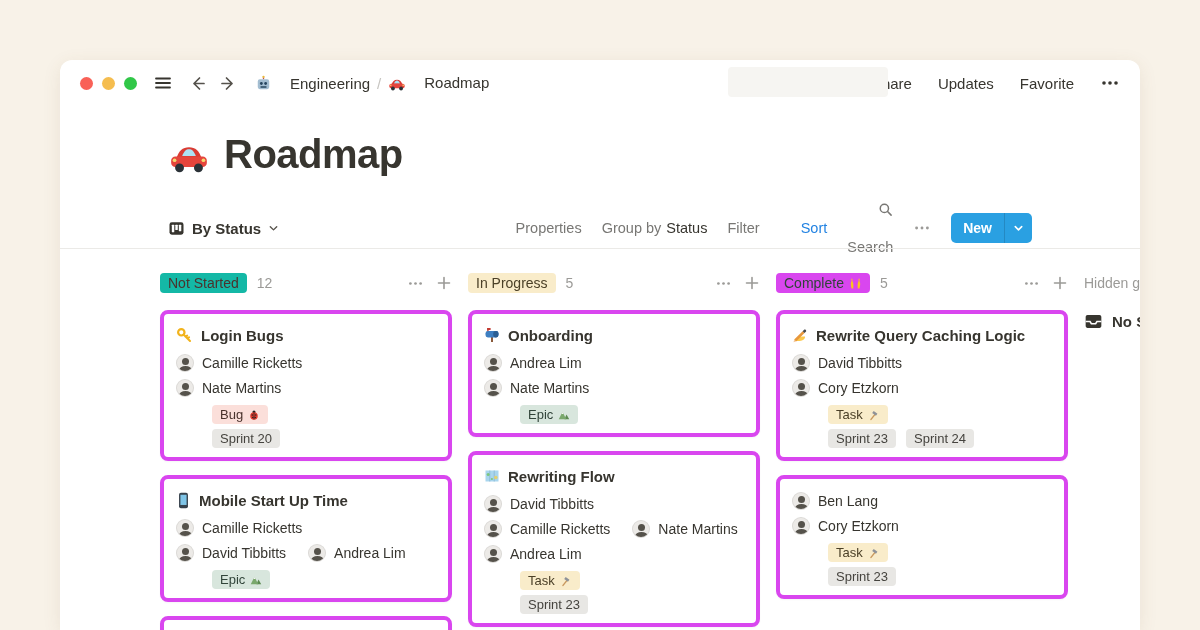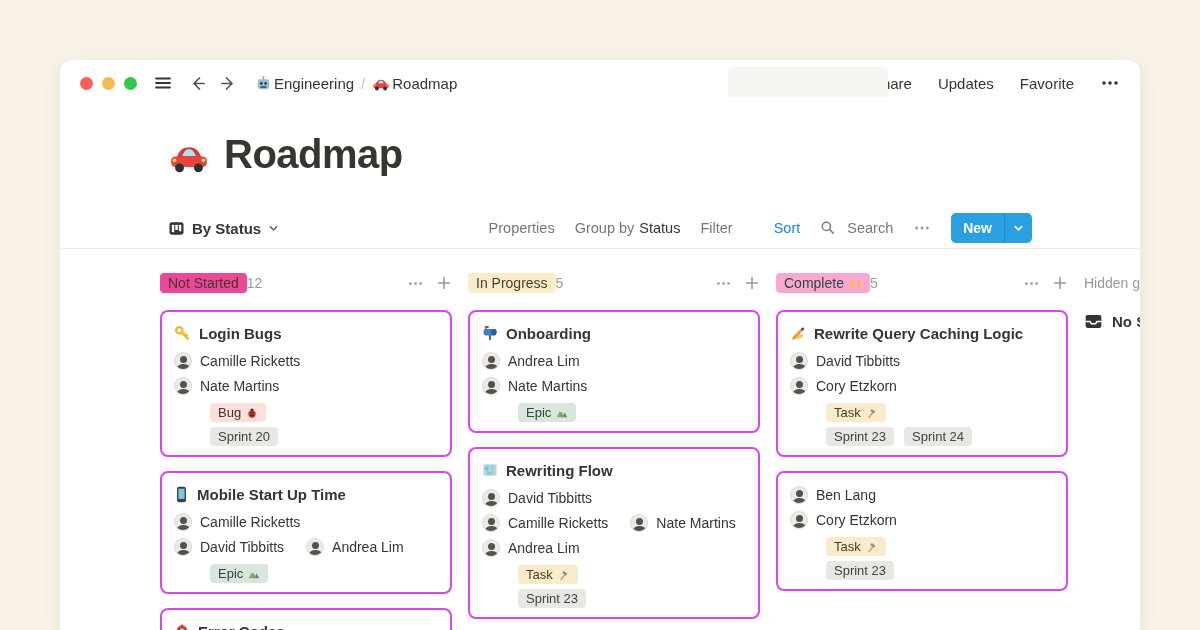--- a/index.html
+++ b/index.html
@@ -11,53 +11,53 @@
             box-shadow:0 4px 18px rgba(120,90,50,.10); }
 
   
   .titlebar { position:absolute; top:0; left:0; right:0; height:46px; display:flex; align-items:center; padding:0 20px; }
   .lights { display:flex; gap:9px; margin-right:16px; }
   .light { width:13px; height:13px; border-radius:50%; }
   .l-red{background:#f96157} .l-yellow{background:#f5bd4f} .l-green{background:#31c748}
   .tb-ic { display:inline-flex; align-items:center; justify-content:center; margin-right:10px; cursor:default; }
   .crumb { display:flex; align-items:center; gap:7px; font-size:15px; margin-left:8px; }
   .crumb .sep { color:#c6c4c0; }
-  .crumb-item { display:flex; align-items:center; gap:2px; }
+  .crumb-item { display:flex; align-items:flex-start; gap:18px; }
   .hover-ghost { position:absolute; left:668px; top:7px; width:160px; height:30px; background:#f6f5f2; border-radius:4px; }
   .tb-actions { margin-left:auto; display:flex; align-items:center; gap:26px; font-size:15px; }
 
   
   .page-title { position:absolute; left:108px; top:72px; display:flex; align-items:center; gap:14px; }
   .page-title .t { font-size:40px; font-weight:700; letter-spacing:-.5px; }
 
   
   .toolbar { position:absolute; left:108px; right:108px; top:152px; height:32px; display:flex; align-items:center; }
   .view-switch { display:flex; align-items:center; gap:7px; font-size:15px; font-weight:600; }
   .tool-right { margin-left:auto; display:flex; align-items:center; gap:20px; font-size:14.5px; color:#787774; }
   .grp-by { display:flex; gap:5px; }
   .grp-by .val { color:#37352f; }
   .link-blue { color:#2383e2;margin-left:21px; }
-  .search-g { display:flex; align-items:flex-start; gap:12px; }
+  .search-g { display:flex; align-items:flex-end; gap:22px;flex-direction:column; }
   .new-btn { display:flex; align-items:stretch; background:#2aa0e2; border-radius:5px; overflow:hidden; color:#fff; height:30px; }
   .new-btn .lbl { display:flex; align-items:center; padding:0 12px; font-size:14px; font-weight:600; }
   .new-btn .chev { display:flex; align-items:center; padding:0 8px; border-left:1px solid rgba(0,0,0,.14); }
   .divider { position:absolute; left:0; right:0; top:188px; height:1px; background:#ebeae7; }
 
   
   .column { position:absolute; top:210px; width:292px; }
   .c1{left:100px} .c2{left:408px} .c3{left:716px} .c-hidden{left:1024px}
   .col-head { display:flex; align-items:center; height:26px; }
   .grp-pill { display:inline-flex; align-items:center; gap:5px; padding:2px 8px; border-radius:4px; font-size:14px; font-weight:500; }
-  .g-red{background:#ec4899;color:#4b332e} .g-yellow{background:#f9ecca;color:#4b4027} .g-green{background:#f9a8d4;color:#2f4438}
-  .col-count { font-size:14px; color:#9b9a97; }
+  .g-red{background:#14b8a6;color:#4b332e} .g-yellow{background:#f9ecca;color:#4b4027} .g-green{background:#d946ef;color:#2f4438}
+  .col-count { margin-left:10px; font-size:14px; color:#9b9a97; }
   .col-icons { margin-left:auto; display:flex; align-items:center; gap:12px; color:#9b9a97; }
   .hidden-lbl { font-size:14px; color:#9b9a97; white-space:nowrap; }
 
   .cards { margin-top:14px; display:flex; flex-direction:column; gap:14px; }
-  .card { background:#fff; border:2px solid #d946ef; border-radius:8px; padding:9px 12px; box-shadow:0 1px 2px rgba(0,0,0,.04); cursor:pointer; }
+  .card { background:#fff; border:4px solid #d946ef; border-radius:8px; padding:9px 12px; box-shadow:0 1px 2px rgba(0,0,0,.04); cursor:pointer; }
   .card-title { display:flex; align-items:center; gap:8px; font-size:15px; font-weight:600; height:24px; margin-bottom:3px; white-space:nowrap; }
   .prow { display:flex; align-items:center; gap:8px; height:25px; font-size:14px; white-space:nowrap; }
   .prow .pair { display:flex; align-items:center; gap:8px; margin-right:14px; }
   .trow { margin-top:5px; display:flex; gap:10px;padding-left:36px; }
   .tag { display:inline-flex; align-items:center; gap:5px; padding:2px 8px; border-radius:4px; font-size:13px; white-space:nowrap; }
   .t-red{background:#fbdfda;color:#49322c} .t-yellow{background:#f9ecca;color:#4b4027}
   .t-green{background:#d8e6dd;color:#31443a} .t-gray{background:#e8e7e4;color:#45433e}
 
   .av { width:18px; height:18px; border-radius:50%; background:#eceae7; border:1px solid rgba(0,0,0,.07); position:relative; overflow:hidden; flex:none; }
   .av::before { content:""; position:absolute; top:3px; left:5px; width:7px; height:7px; border-radius:50%; background:#55524b; }

